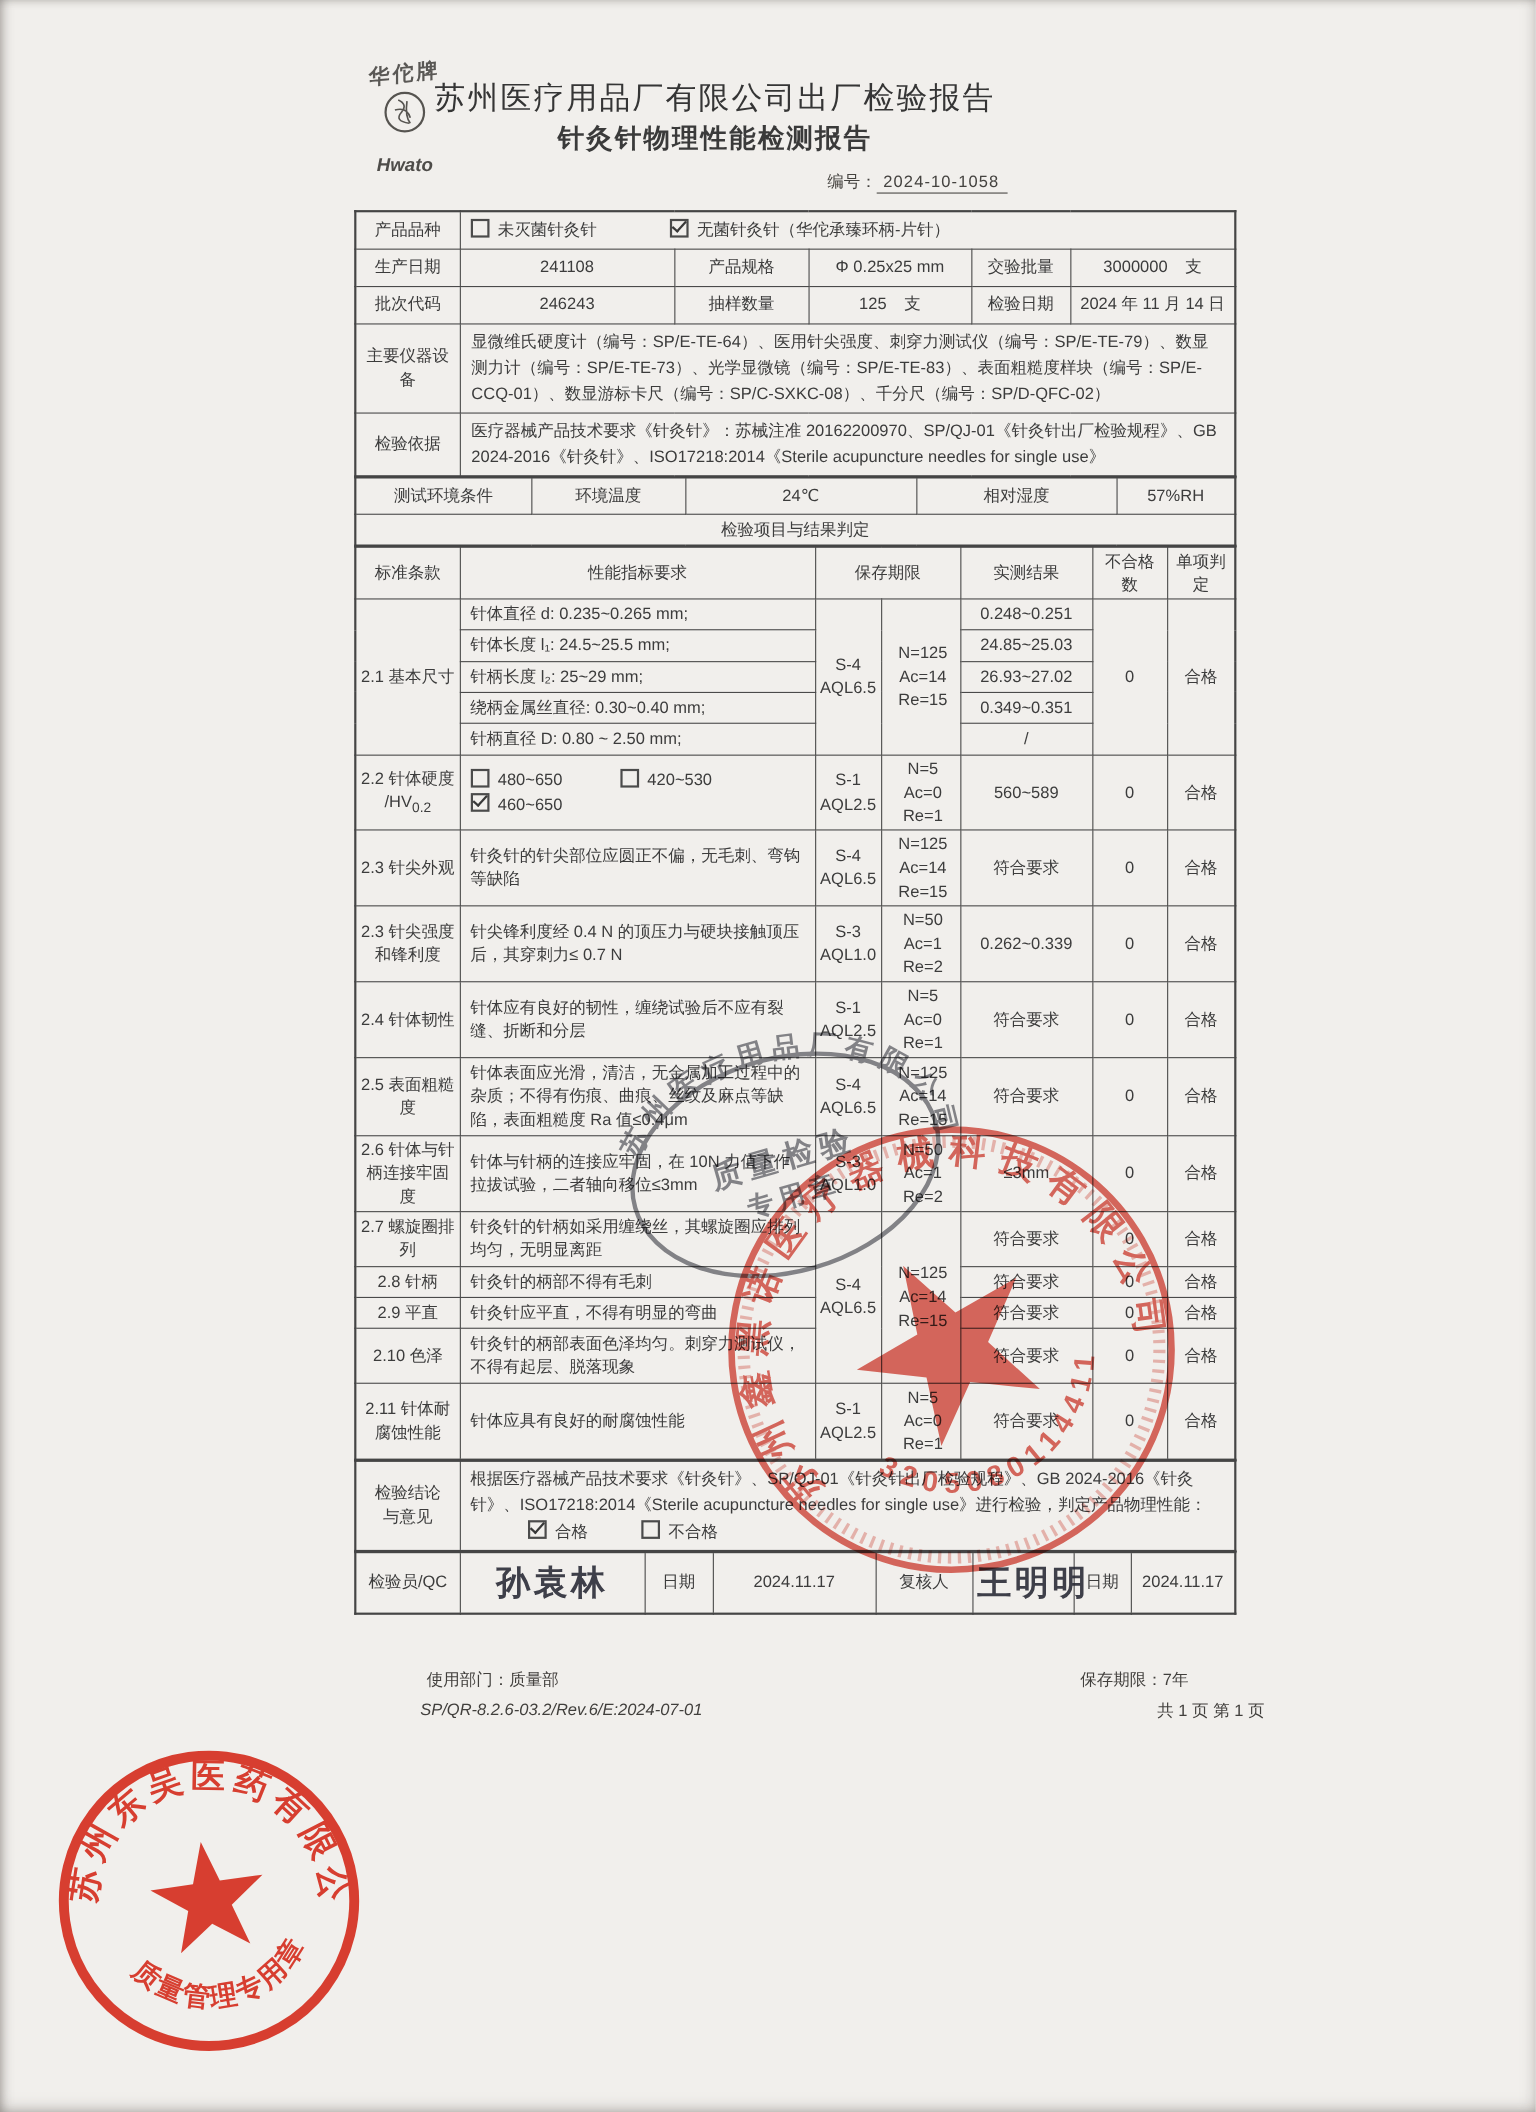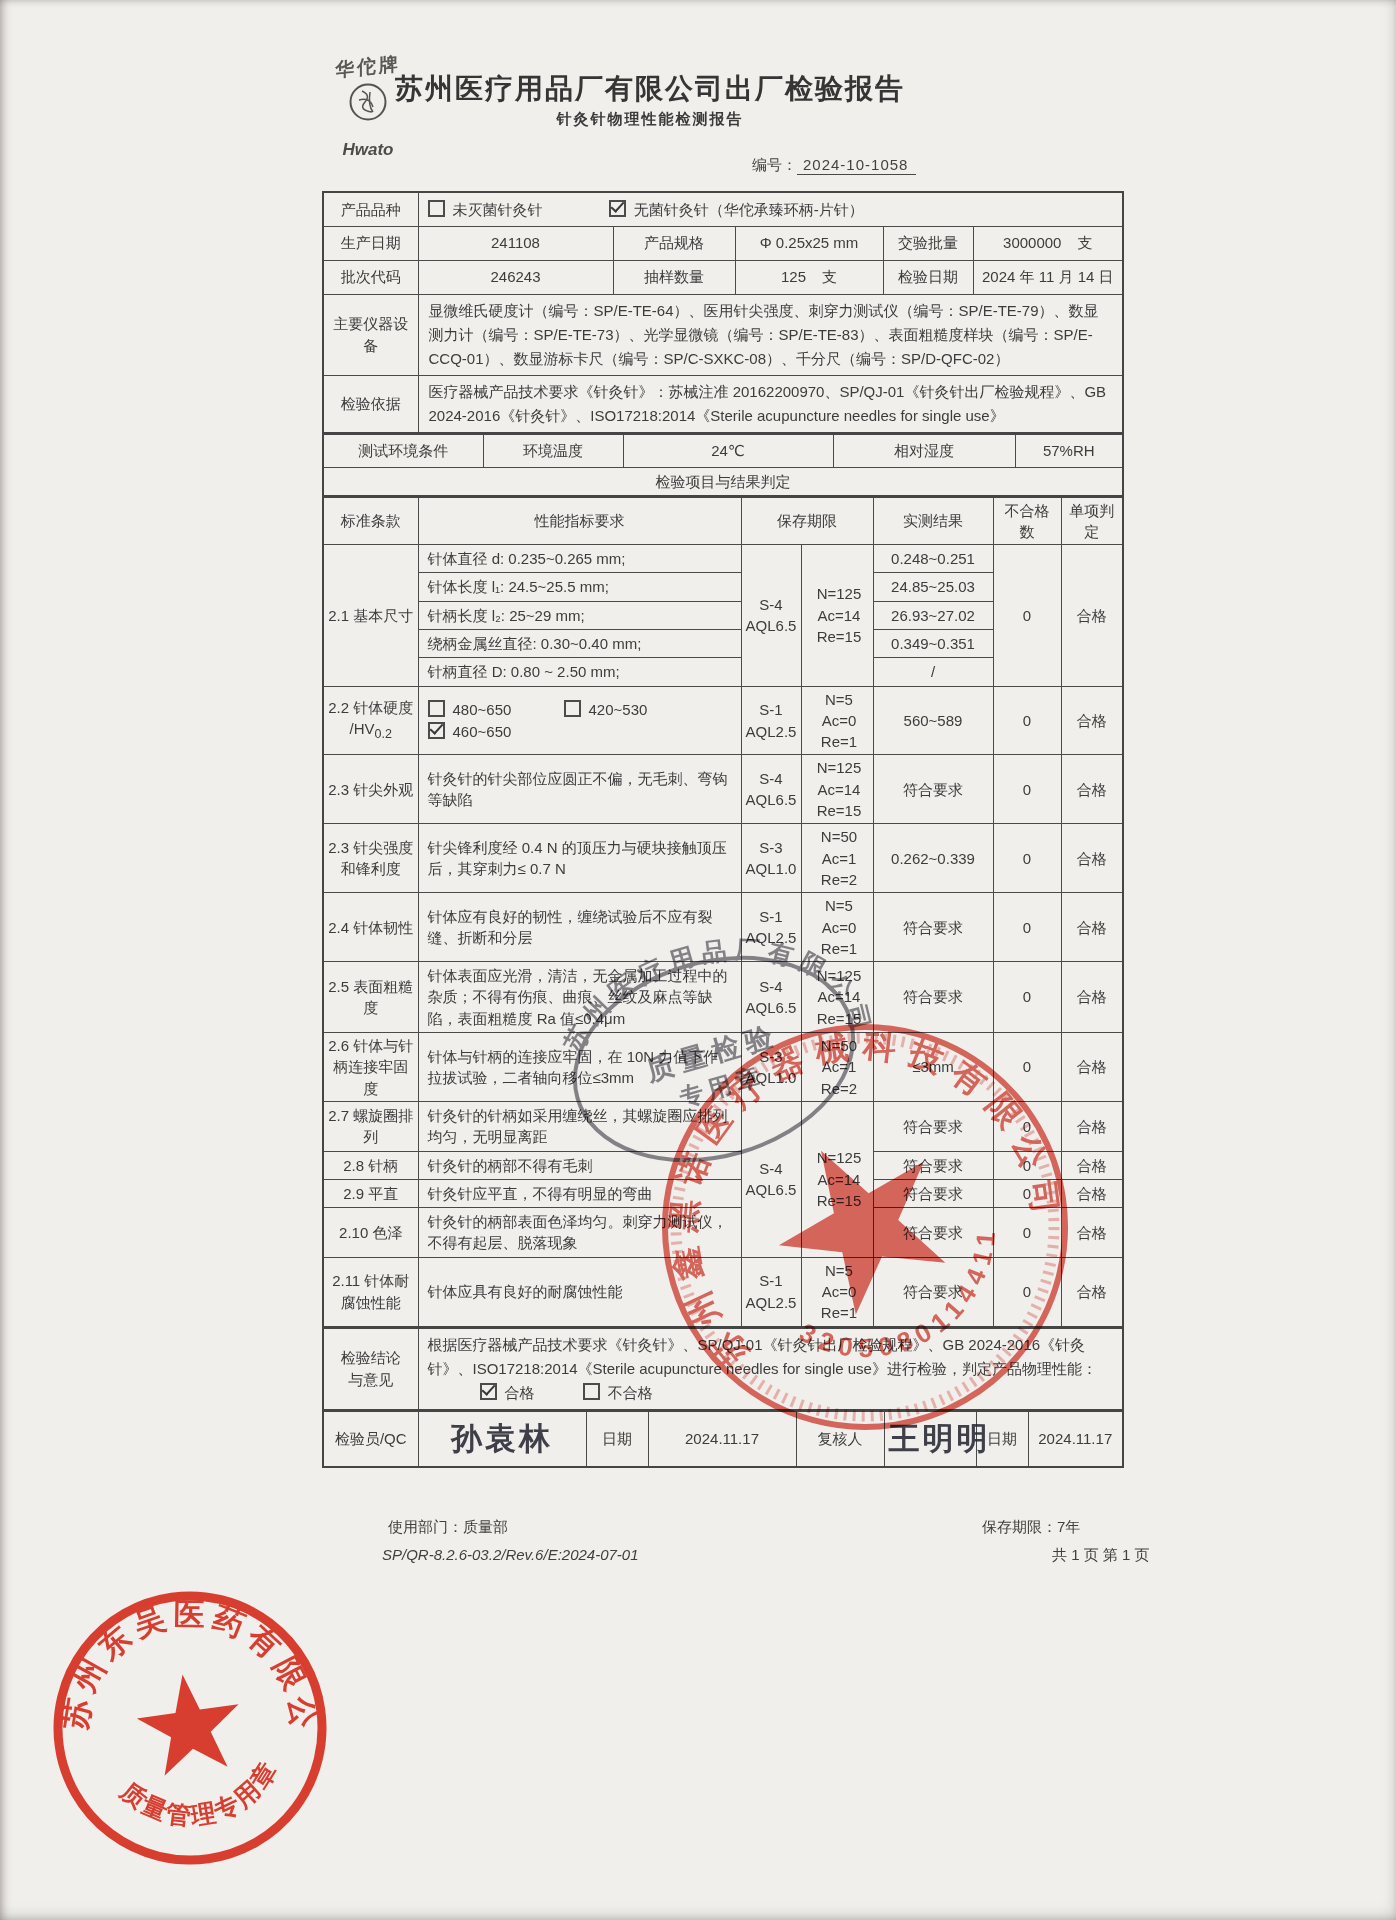--- a/index.html
+++ b/index.html
@@ -7,23 +7,23 @@
   .page{position:absolute;left:0;top:0;width:1396px;height:1920px;background:#f1efec;overflow:hidden;
         box-shadow:inset 6px 0 10px -4px rgba(95,90,85,.5), inset -8px 0 14px -8px rgba(120,115,110,.35), inset 0 -10px 16px -10px rgba(100,95,90,.4), inset 0 6px 10px -8px rgba(110,105,100,.4);}
   .doc{position:absolute;left:322px;top:52px;width:804px;color:#373737;}
   
   .header{position:relative;height:140px;}
   .logo{position:absolute;left:6px;top:2px;width:80px;text-align:center;color:#54524f;}
   .logo-script{font-size:19px;font-weight:bold;transform:rotate(-6deg) skewX(-6deg);letter-spacing:3px;color:#5a5855;}
   .logo-circle{margin:2px auto 0;width:40px;height:40px;}
   .logo-en{font-size:17px;font-weight:bold;font-style:italic;color:#4e4c49;margin-top:18px;}
   .title{position:absolute;left:0;top:18px;width:800px;text-align:center;transform:translateX(-72px);
-         font-size:28px;font-weight:bold;letter-spacing:2px;color:#353535;}
+         font-size:28px;font-weight:normal;letter-spacing:2px;color:#353535;}
   .subtitle{position:absolute;left:0;top:58px;width:800px;text-align:center;transform:translateX(-72px);
-         font-size:15px;font-weight:bold;letter-spacing:2px;color:#3a3a3a;}
+         font-size:24px;font-weight:bold;letter-spacing:2px;color:#3a3a3a;}
   .report-no{position:absolute;left:430px;top:104px;font-size:15px;color:#44423f;}
   .report-no .rno{border-bottom:1.5px solid #4a4845;padding:0 8px 1px 6px;letter-spacing:1px;}
   
   table.tbl{border-collapse:collapse;table-layout:fixed;width:800px;border:2px solid #454545;margin-top:-1px;}
   table.tbl td{border:1px solid #4a4a4a;font-size:15px;color:#3c3c3c;text-align:center;vertical-align:middle;padding:2px 4px;line-height:1.42;}
   table.tbl td.left{text-align:left;padding:3px 9px;}
   table.tbl td.just{text-align:left;padding:4px 10px;}
   .unit{margin-left:16px;}
   .cb{width:13px;height:13px;border:2px solid #4b4b4b;display:inline-block;margin-right:8px;vertical-align:-2px;position:relative;}
   .cb.checked::after{content:"";position:absolute;left:0px;top:0px;width:11px;height:5px;border-left:2.5px solid #383838;border-bottom:2.5px solid #383838;transform:rotate(-48deg);}

